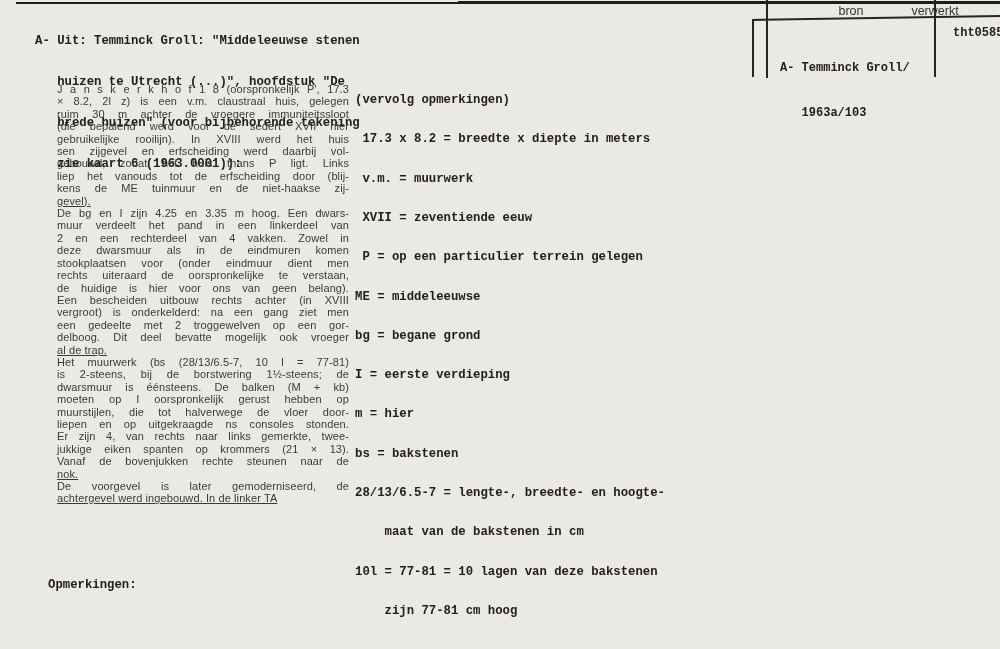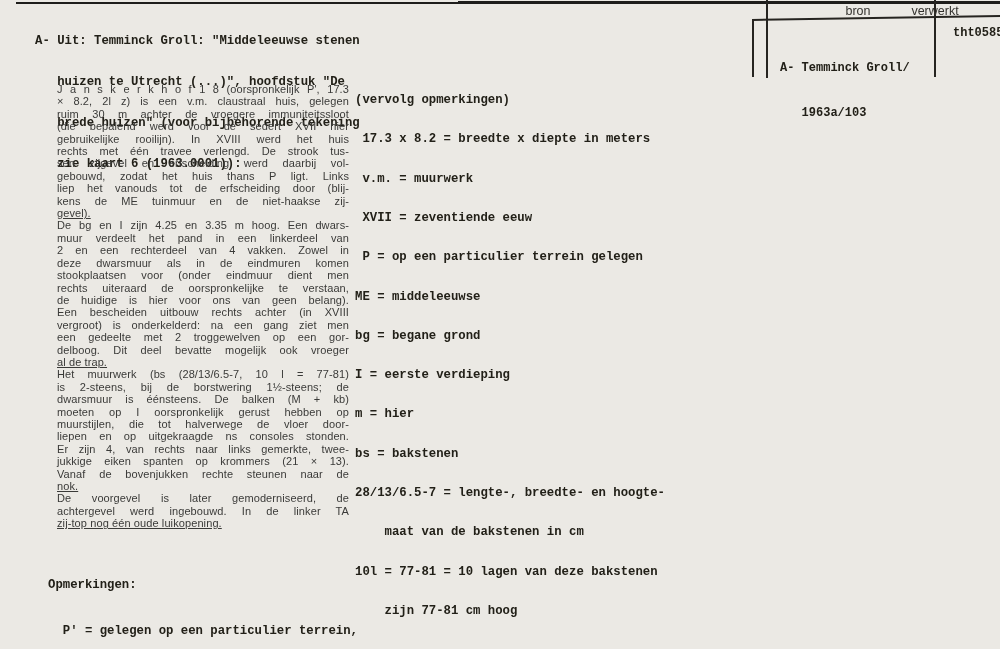--- a/index.html
+++ b/index.html
@@ -40,21 +40,21 @@
   .vline-a { left: 752px; top: 19px; width: 2px; height: 58px; }
   .vline-b { left: 766px; top: 0;    width: 2px; height: 78px; }
   .vline-c { left: 934px; top: 0;    width: 2px; height: 77px; }
   .hsep    { left: 752px; top: 19px; width: 248px; height: 2px;
              transform: rotate(-0.9deg); transform-origin: 0 0; }
   .form-header {
     position: absolute; top: 4px; text-align: center;
     font-size: 12.5px; color: #34322e;
     font-family: "Liberation Sans", sans-serif;
   }
-  .bron-header     { left: 768px; width: 180px; }
+  .bron-header     { left: 768px; width: 166px; }
   .verwerkt-header { left: 904px; width: 62px; }
   .bron-value     { left: 780px; top: 31px; font-size: 12px; line-height: 15px; }
   .verwerkt-value { left: 937px; top: 26px; font-size: 12px; padding-left: 16px; }
 </style>
 </head>
 <body>
 
 <div id="page">
 
   <div class="scan-band band1"></div>
@@ -79,21 +79,20 @@
   </div>
   <div class="typed verwerkt-value">tht0585</div>
 
   <div class="excerpt">
     <div class="para">
       <div class="jline">J a n s k e r k h o f  1 8  (oorspronkelijk P', 17.3</div>
       <div class="jline">× 8.2, 2l z) is een v.m. claustraal huis, gelegen</div>
       <div class="jline">ruim 30 m achter de vroegere immuniteitssloot</div>
       <div class="jline">(die bepalend werd voor de sedert XVII hier</div>
       <div class="jline">gebruikelijke rooilijn). In XVIII werd het huis</div>
-      <div class="jline">rechts met één travee verlengd. De strook tus-</div>
       <div class="jline">sen zijgevel en erfscheiding werd daarbij vol-</div>
       <div class="jline">gebouwd, zodat het huis thans P ligt. Links</div>
       <div class="jline">liep het vanouds tot de erfscheiding door (blij-</div>
       <div class="jline">kens de ME tuinmuur en de niet-haakse zij-</div>
       <div class="jline">gevel).</div>
     </div>
     <div class="para">
       <div class="jline">De bg en I zijn 4.25 en 3.35 m hoog. Een dwars-</div>
       <div class="jline">muur verdeelt het pand in een linkerdeel van</div>
       <div class="jline">2 en een rechterdeel van 4 vakken. Zowel in</div>
@@ -115,21 +114,20 @@
       <div class="jline">muurstijlen, die tot halverwege de vloer door-</div>
       <div class="jline">liepen en op uitgekraagde ns consoles stonden.</div>
       <div class="jline">Er zijn 4, van rechts naar links gemerkte, twee-</div>
       <div class="jline">jukkige eiken spanten op krommers (21 × 13).</div>
       <div class="jline">Vanaf de bovenjukken rechte steunen naar de</div>
       <div class="jline">nok.</div>
     </div>
     <div class="para">
       <div class="jline">De voorgevel is later gemoderniseerd, de</div>
       <div class="jline">achtergevel werd ingebouwd. In de linker TA</div>
-      <div class="jline">zij-top nog één oude luikopening.</div>
     </div>
   </div>
 
   <div class="typed cont-notes">
     <div>(vervolg opmerkingen)</div>
     <div> 17.3 x 8.2 = breedte x diepte in meters</div>
     <div> v.m. = muurwerk</div>
     <div> XVII = zeventiende eeuw</div>
     <div> P = op een particulier terrein gelegen</div>
     <div>ME = middeleeuwse</div>
@@ -143,17 +141,16 @@
     <div>    zijn 77-81 cm hoog</div>
     
     
     
     
     
   </div>
 
   <div class="typed remarks">
     <div>Opmerkingen:</div>
-    <div>  P' = gelegen op een particulier terrein,</div>
     
   </div>
 
 </div>
 
 </body></html>

